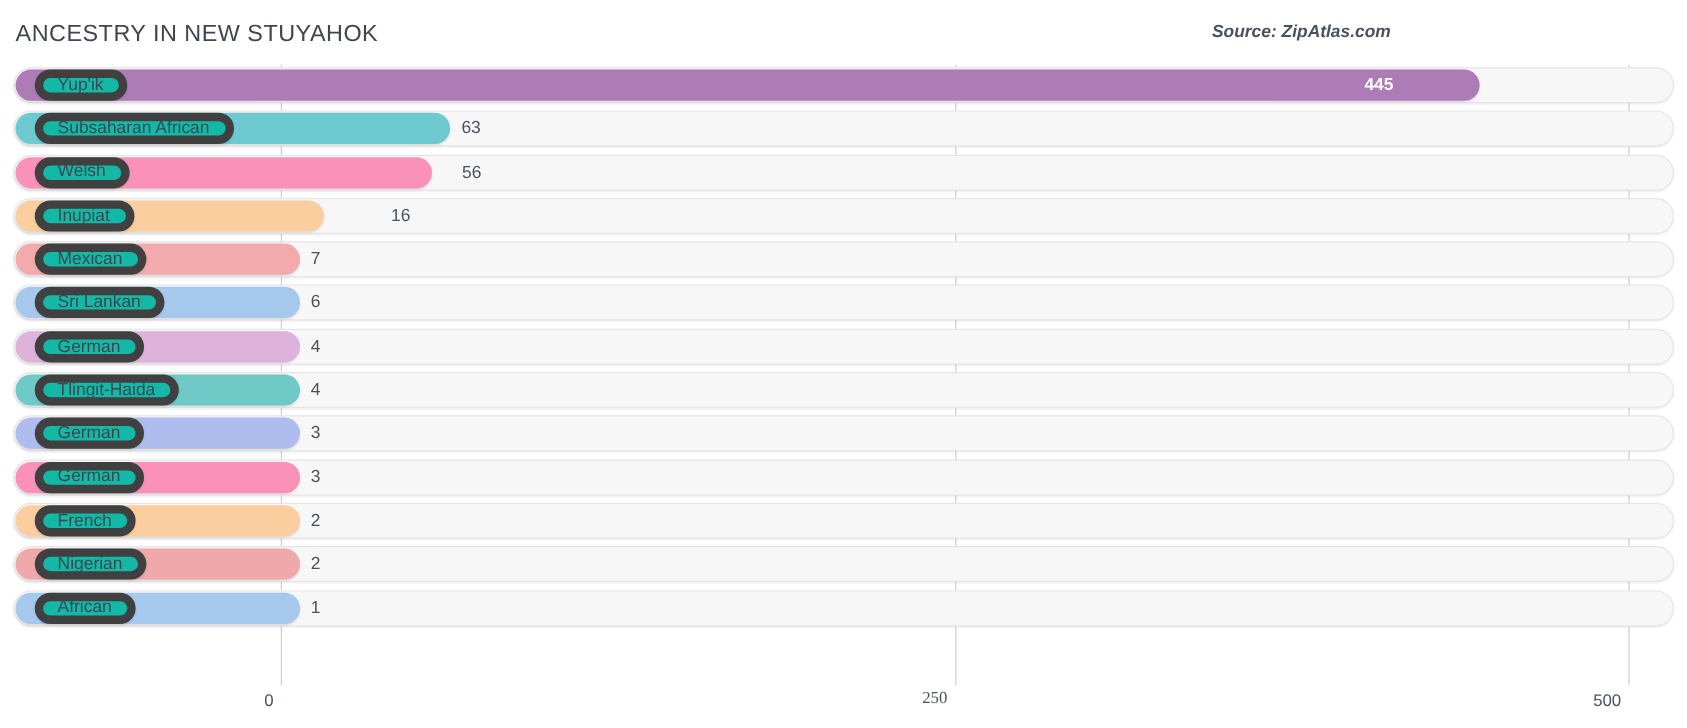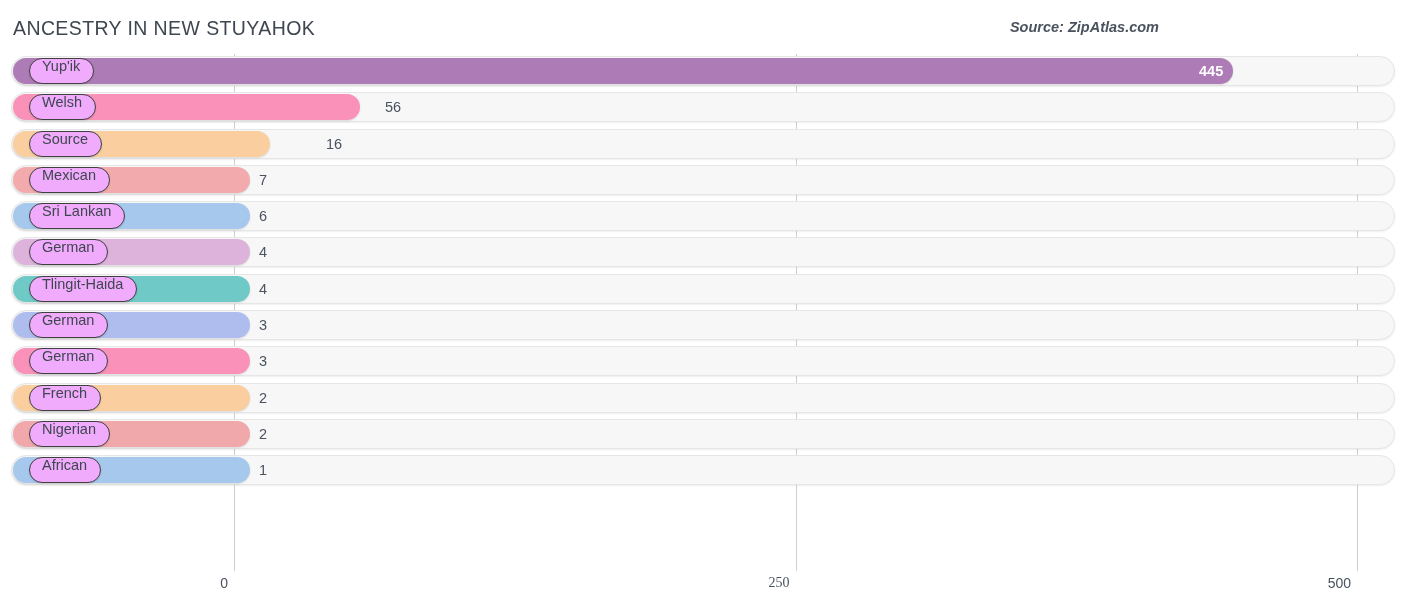--- a/index.html
+++ b/index.html
@@ -102,26 +102,26 @@
     box-sizing: border-box;
     box-shadow: 0 1px 2px rgba(0,0,0,0.12);
   }
 
   
   .label-pill {
     position: absolute;
     left: 29px;
     top: 4px;
     height: 26px;
-    background: #f0abfc;
-    border: 1px solid #404040;
+    background: #14b8a6;
+    border: 7px solid #404040;
     border-radius: 14px;
     box-sizing: border-box;
     display: flex;
-    align-items: flex-start;
+    align-items: center;
     padding: 0 13px 0 12px;
     box-shadow: 0 1px 2px rgba(0,0,0,0.10);
     white-space: nowrap;
   }
   .label-pill span {
     font-size: 14.5px;
     color: #3f4650;
     line-height: 1;
   }
 
@@ -179,35 +179,43 @@
       <div class="gridline" style="left: 795.5px;"></div>
       <div class="gridline" style="left: 1357px;"></div>
     </div>
   <div class="rows">
       <div class="row">
         <div class="track"></div>
         <div class="bar" style="width: 1220.47px; background: rgb(173, 123, 181);"></div>
         <div class="label-pill">
           <span>Yup'ik</span>
         </div>
-        <div class="value-in" style="left: 1199px;">445</div>
+        <div class="value-in" style="left: 1137px;">445</div>
+      </div>
+      <div class="row">
+        <div class="track"></div>
+        <div class="bar" style="width: 362.498px; background: rgb(111, 201, 209);"></div>
+        <div class="label-pill">
+          <span>Subsaharan African</span>
+        </div>
+        <div class="value-out" style="left: 384.498px;">63</div>
       </div>
       <div class="row">
         <div class="track"></div>
         <div class="bar" style="width: 346.776px; background: rgb(249, 145, 184);"></div>
         <div class="label-pill">
           <span>Welsh</span>
         </div>
         <div class="value-out" style="left: 385px;">56</div>
       </div>
       <div class="row">
         <div class="track"></div>
         <div class="bar" style="width: 256.936px; background: rgb(250, 206, 158);"></div>
         <div class="label-pill">
-          <span>Source</span>
+          <span>Inupiat</span>
         </div>
         <div class="value-out" style="left: 278.936px; margin-left: 47px;">16</div>
       </div>
       <div class="row">
         <div class="track"></div>
         <div class="bar" style="width: 237px; background: rgb(242, 170, 173);"></div>
         <div class="label-pill">
           <span>Mexican</span>
         </div>
         <div class="value-out" style="left: 259px;">7</div>

